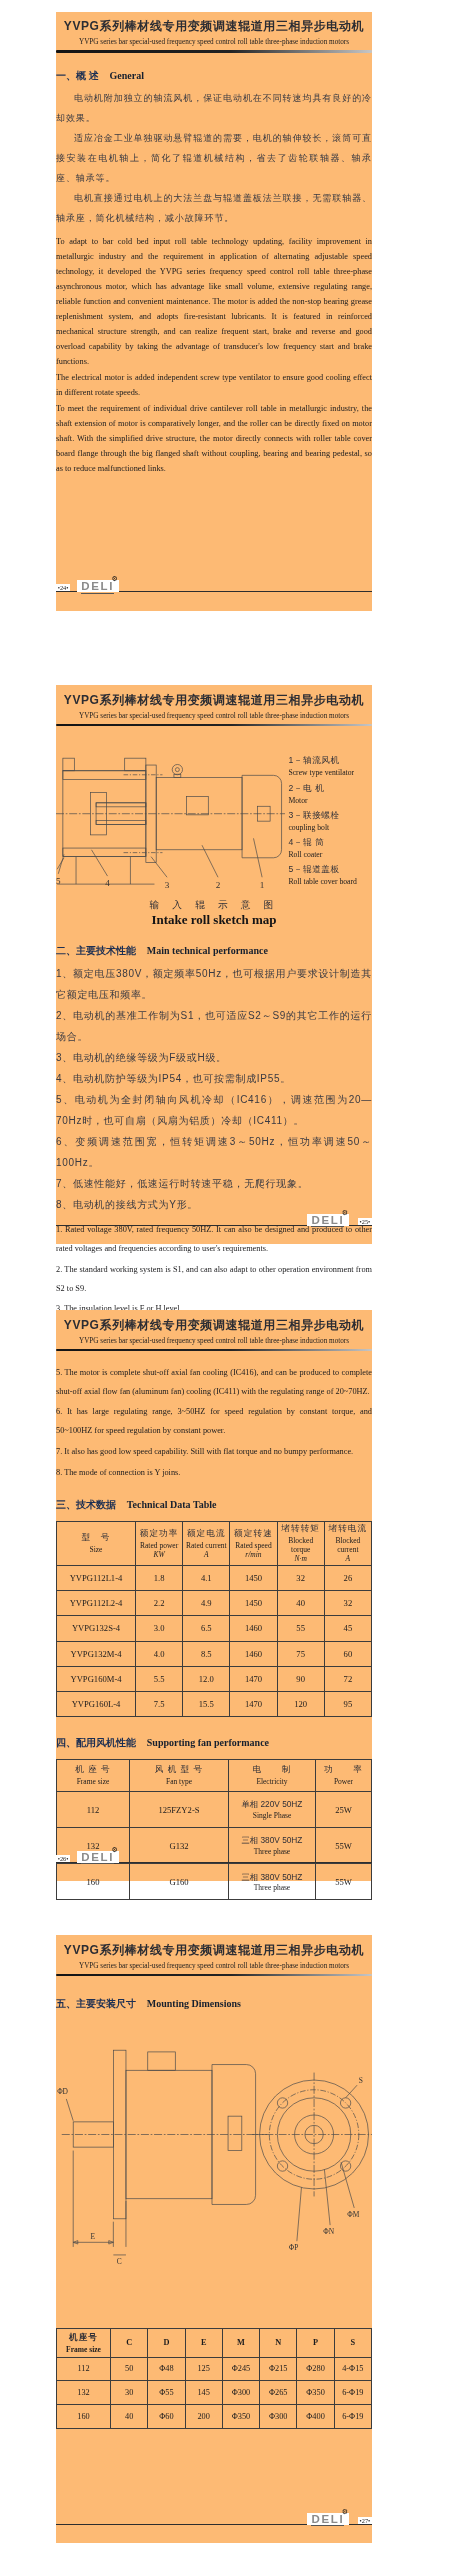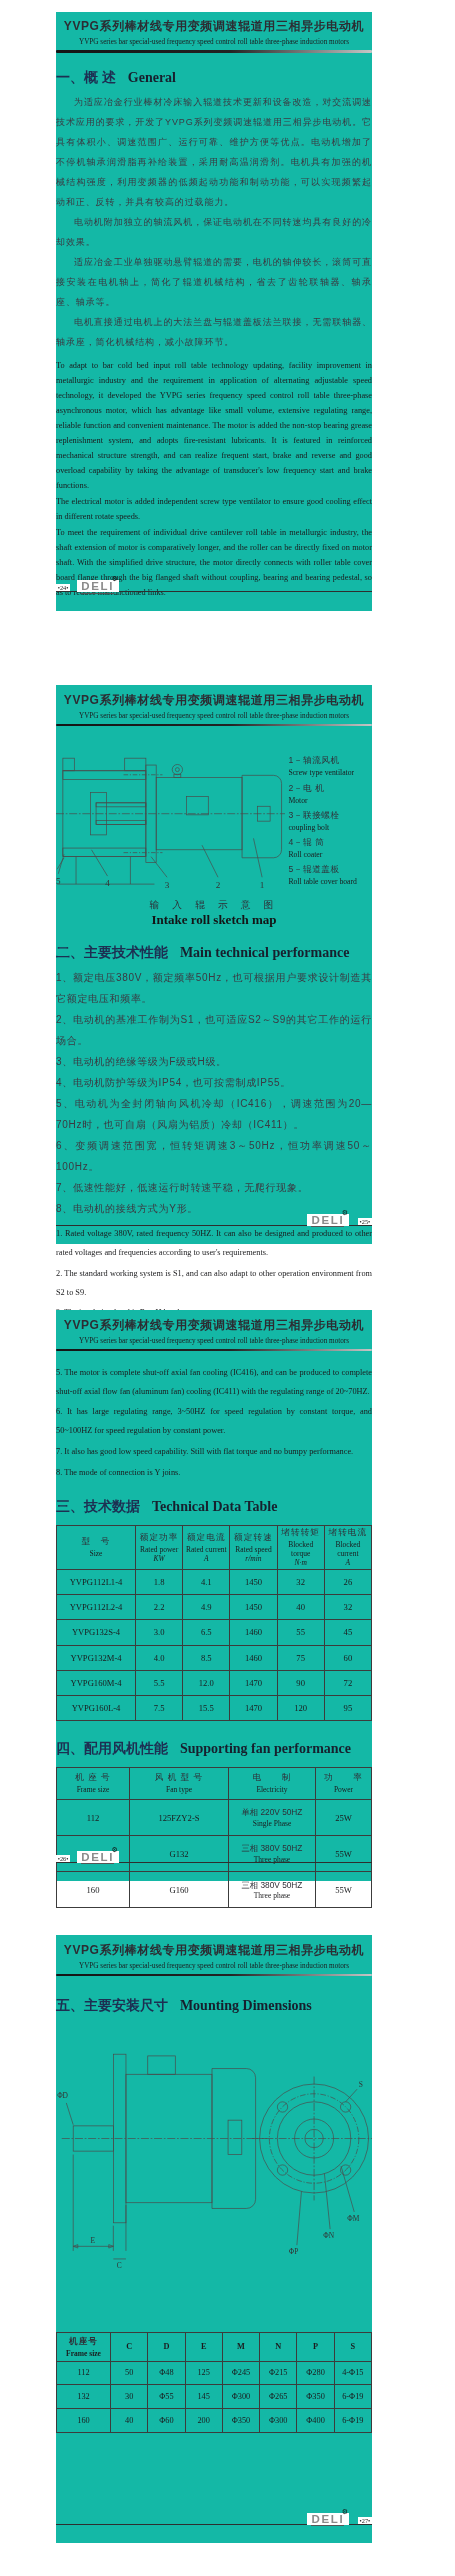--- a/index.html
+++ b/index.html
@@ -1,33 +1,33 @@
 <!DOCTYPE html>
 <html style="font-size:9.2px"><head>
 <meta charset="utf-8">
 <style>
   html,body{margin:0;padding:0;}
   body{
     width:456px;height:2576px;position:relative;background:#ffffff;
     font-family:"Liberation Sans",sans-serif;color:#2e2e36;
   }
-  .page{position:absolute;left:56px;width:316px;background:#14b8a6;}
+  .page{position:absolute;left:56px;width:316px;background:#fdba74;}
   .page1{top:11.5px;height:599px;}
   .page2{top:685px;height:559px;}
   .page3{top:1310px;height:571px;}
   .page4{top:1935px;height:608px;}
 
   
   .doc-header{text-align:center;padding-top:6.9px;}
   .doc-title{font-size:12px;font-weight:bold;color:#2c2d33;letter-spacing:0.6px;}
   .doc-subtitle{font-family:"Liberation Serif",serif;font-size:7.2px;color:#1c1c1e;margin-top:2.9px;}
   .doc-rule{height:2.3px;margin-top:4px;background:linear-gradient(90deg,#141414 0%,#232323 55%,#c6c6c6 100%);border-radius:1.1px;}
 
   
-  .sec-head{margin-top:16px;font-size:14px;font-weight:bold;color:#1d2f52;}
+  .sec-head{margin-top:16px;font-size:10px;font-weight:bold;color:#1d2f52;}
   .sec-head .en{font-family:"Liberation Serif",serif;margin-left:8px;color:#17202e;}
 
   
   .zh-paras{margin-top:5.7px;}
   .zh-paras p{margin:0;font-size:9px;line-height:20px;text-align:justify;text-indent:2em;color:#3a3a42;letter-spacing:0.9px;}
   .en-paras{margin-top:5.7px;}
   .en-paras p{margin:0 0 1.1px 0;font-family:"Liberation Serif",serif;font-size:8.3px;line-height:15px;text-align:justify;color:#1b1b1d;}
 
   
   .figure-row{margin-top:16px;display:flex;}
@@ -86,21 +86,20 @@
     <div class="doc-rule"></div>
   </div>
 
   <div class="sec-head">
     <span>一、概 述</span>
     <span class="en">General</span>
   </div>
 
   <div class="zh-paras">
 
-  <p>为适应冶金行业棒材冷床输入辊道技术更新和设备改造，对交流调速技术应用的要求，开发了YVPG系列变频调速辊道用三相异步电动机。它具有体积小、调速范围广、运行可靠、维护方便等优点。电动机增加了不停机轴承润滑脂再补给装置，采用耐高温润滑剂。电机具有加强的机械结构强度，利用变频器的低频起动功能和制动功能，可以实现频繁起动和正、反转，并具有较高的过载能力。</p>
       <p>电动机附加独立的轴流风机，保证电动机在不同转速均具有良好的冷却效果。</p>
       <p>适应冶金工业单独驱动悬臂辊道的需要，电机的轴伸较长，滚筒可直接安装在电机轴上，简化了辊道机械结构，省去了齿轮联轴器、轴承座、轴承等。</p>
       <p>电机直接通过电机上的大法兰盘与辊道盖板法兰联接，无需联轴器、轴承座，简化机械结构，减小故障环节。</p>
     </div>
 
   <div class="en-paras">
 
   <p>To adapt to bar cold bed input roll table technology updating, facility improvement in metallurgic industry and the requirement in application of alternating adjustable speed technology, it developed the YVPG series frequency speed control roll table three-phase asynchronous motor, which has advantage like small volume, extensive regulating range, reliable function and convenient maintenance. The motor is added the non-stop bearing grease replenishment system, and adopts fire-resistant lubricants. It is featured in reinforced mechanical structure strength, and can realize frequent start, brake and reverse and good overload capability by taking the advantage of transducer's low frequency start and brake functions.</p>
       <p>The electrical motor is added independent screw type ventilator to ensure good cooling effect in different rotate speeds.</p>
       <p>To meet the requirement of individual drive cantilever roll table in metallurgic industry, the shaft extension of motor is comparatively longer, and the roller can be directly fixed on motor shaft. With the simplified drive structure, the motor directly connects with roller table cover board flange through the big flanged shaft without coupling, bearing and bearing pedestal, so as to reduce malfunctioned links.</p>

